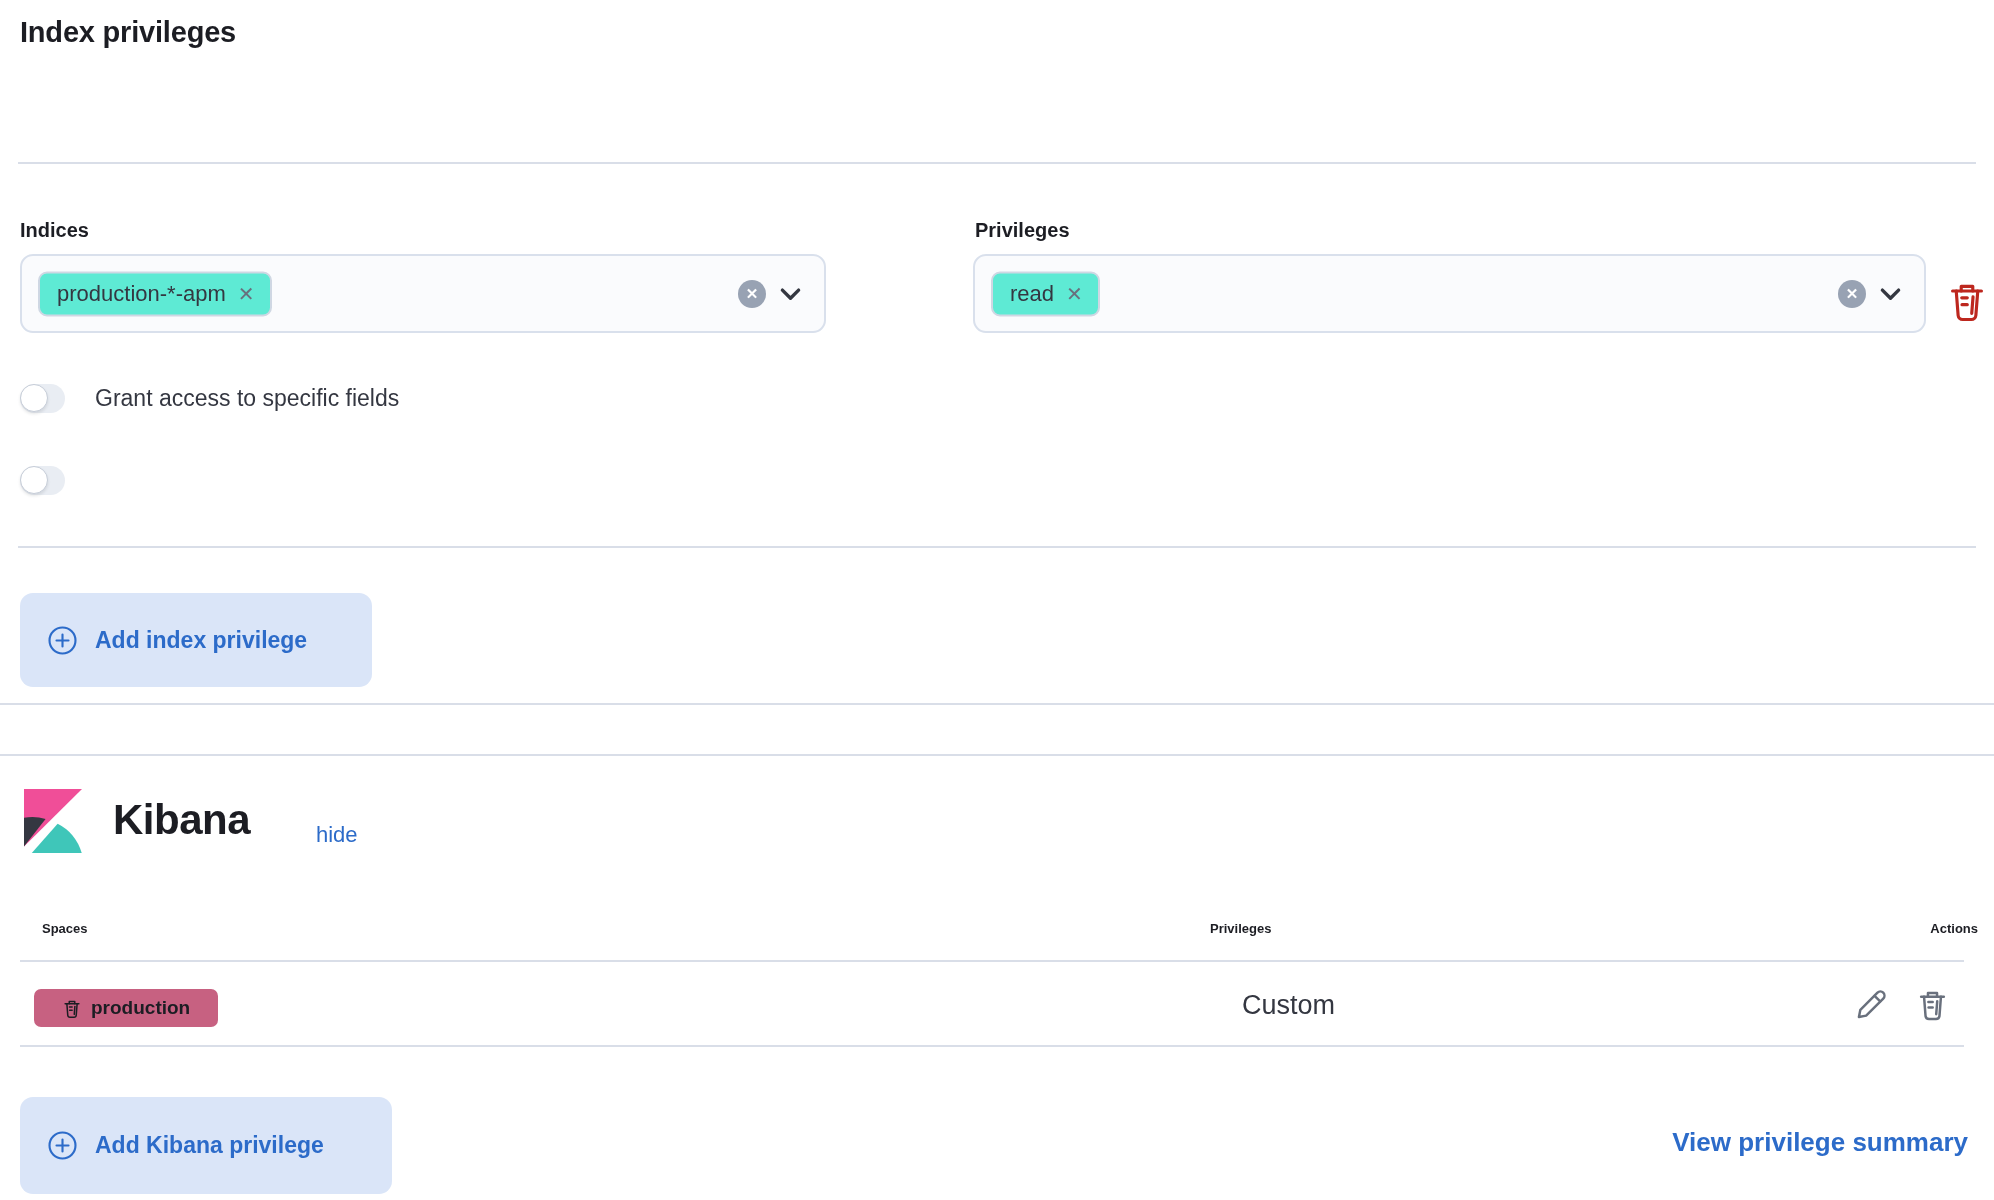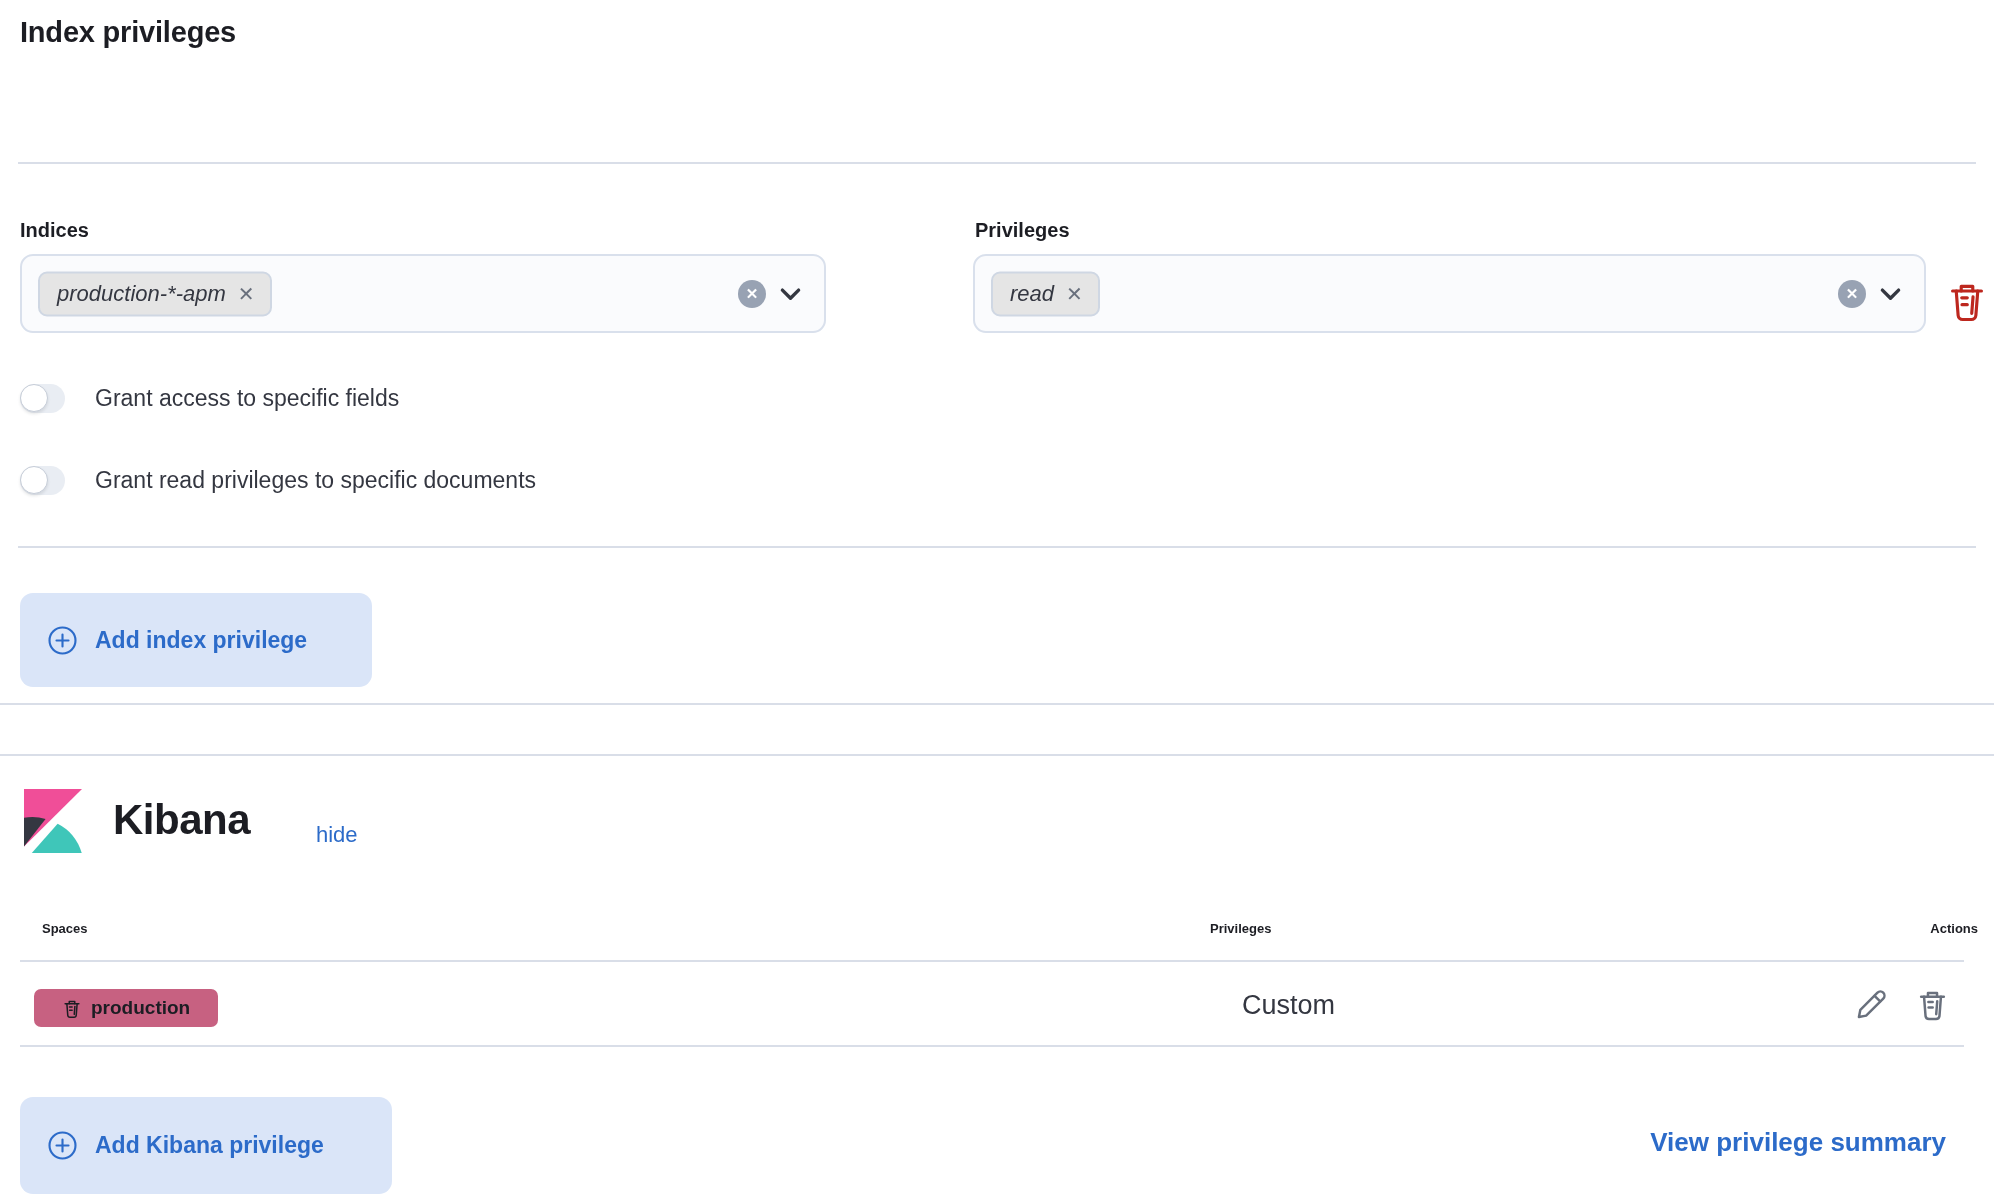--- a/index.html
+++ b/index.html
@@ -21,23 +21,23 @@
   .hr-section{ left:0;   top:703px; width:1994px; }
   .hr-panel  { left:0;   top:754px; width:1994px; }
 
   .field-label { font-size:20px; font-weight:700; color:#1c1d23; }
 
   
   .combobox { top:254px; height:79px; background:#fafbfd; border:2px solid #d9e0ec; border-radius:13px; }
   .combobox-indices    { left:20px;  width:806px; }
   .combobox-privileges { left:973px; width:953px; }
   .pill { position:absolute; left:16px; top:50%; transform:translateY(-50%);
-          display:flex; align-items:center; gap:12px; background:#e5e5e5;
+          display:flex; align-items:center; gap:12px; background:#5eead4;
           border:2px solid #cfd7e3; border-radius:9px; padding:7px 15px 8px 17px;
-          font-size:22px; color:#343741;font-style:italic; }
+          font-size:22px; color:#343741; }
   .pill-x { font-size:20px; color:#69707d; cursor:pointer; line-height:1; }
   .clear-btn { position:absolute; right:58px; top:50%; transform:translateY(-50%);
                width:28px; height:28px; border-radius:50%; background:#98a2b3; border:none;
                color:#fff; font-size:15px; font-weight:700; line-height:28px; text-align:center; cursor:pointer; }
   .chevron { position:absolute; right:20px; top:50%; transform:translateY(-50%);
              width:27px; height:27px; color:#343741; cursor:pointer; }
 
   .row-delete { left:1946px; top:280px; width:42px; height:42px; color:#bd271e; cursor:pointer; }
 
   
@@ -69,21 +69,21 @@
 
   .space-badge { left:34px; top:989px; height:38px; display:flex; align-items:center; gap:9px;
                  background:#c76181; border-radius:7px; padding:0 28px; color:#1c1d23;
                  font-size:19px; font-weight:700; }
   .badge-trash { width:20px; height:21px; color:#1c1d23; }
   .cell-privilege { left:1242px; top:990px; font-size:27px; color:#343741; }
   .action-icon { top:988px; width:33px; height:33px; color:#69707d; cursor:pointer; }
   .action-edit { left:1855px; }
   .action-delete { left:1916px; }
 
-  .view-summary { right:48px; top:1127px; font-size:26px; font-weight:700; }
+  .view-summary { right:26px; top:1127px; font-size:26px; font-weight:700; }
 
   svg { display:block; width:100%; height:100%; }
   .stroke-icon path, .stroke-icon circle { fill:none; stroke:currentColor; stroke-linecap:round; stroke-linejoin:round; }
 </style>
 </head>
 <body>
 
 <div class="canvas">
 
   <h2 class="abs page-title">Index privileges</h2>
@@ -134,21 +134,20 @@
   <div class="abs toggle-row" style="left:20px; top:384px; gap:30px;">
     <span class="switch">
         <span class="switch-thumb"></span>
       </span>
     <span class="toggle-label" style="margin-top:1px;">Grant access to specific fields</span>
   </div>
   <div class="abs toggle-row" style="left:20px; top:466px; gap:30px;">
     <span class="switch">
         <span class="switch-thumb"></span>
       </span>
-    <span class="toggle-label" style="margin-top:1px;">Grant read privileges to specific documents</span>
   </div>
 
   <div class="abs hr hr-form"></div>
 
   <button class="abs btn-add btn-add-index">
     <span class="plus-icon">
         <svg class="stroke-icon" viewBox="0 0 16 16" stroke-width="1.1">
           <circle cx="8" cy="8" r="6.7"></circle>
           <path d="M8 4.9v6.2M4.9 8h6.2"></path>
         </svg>

